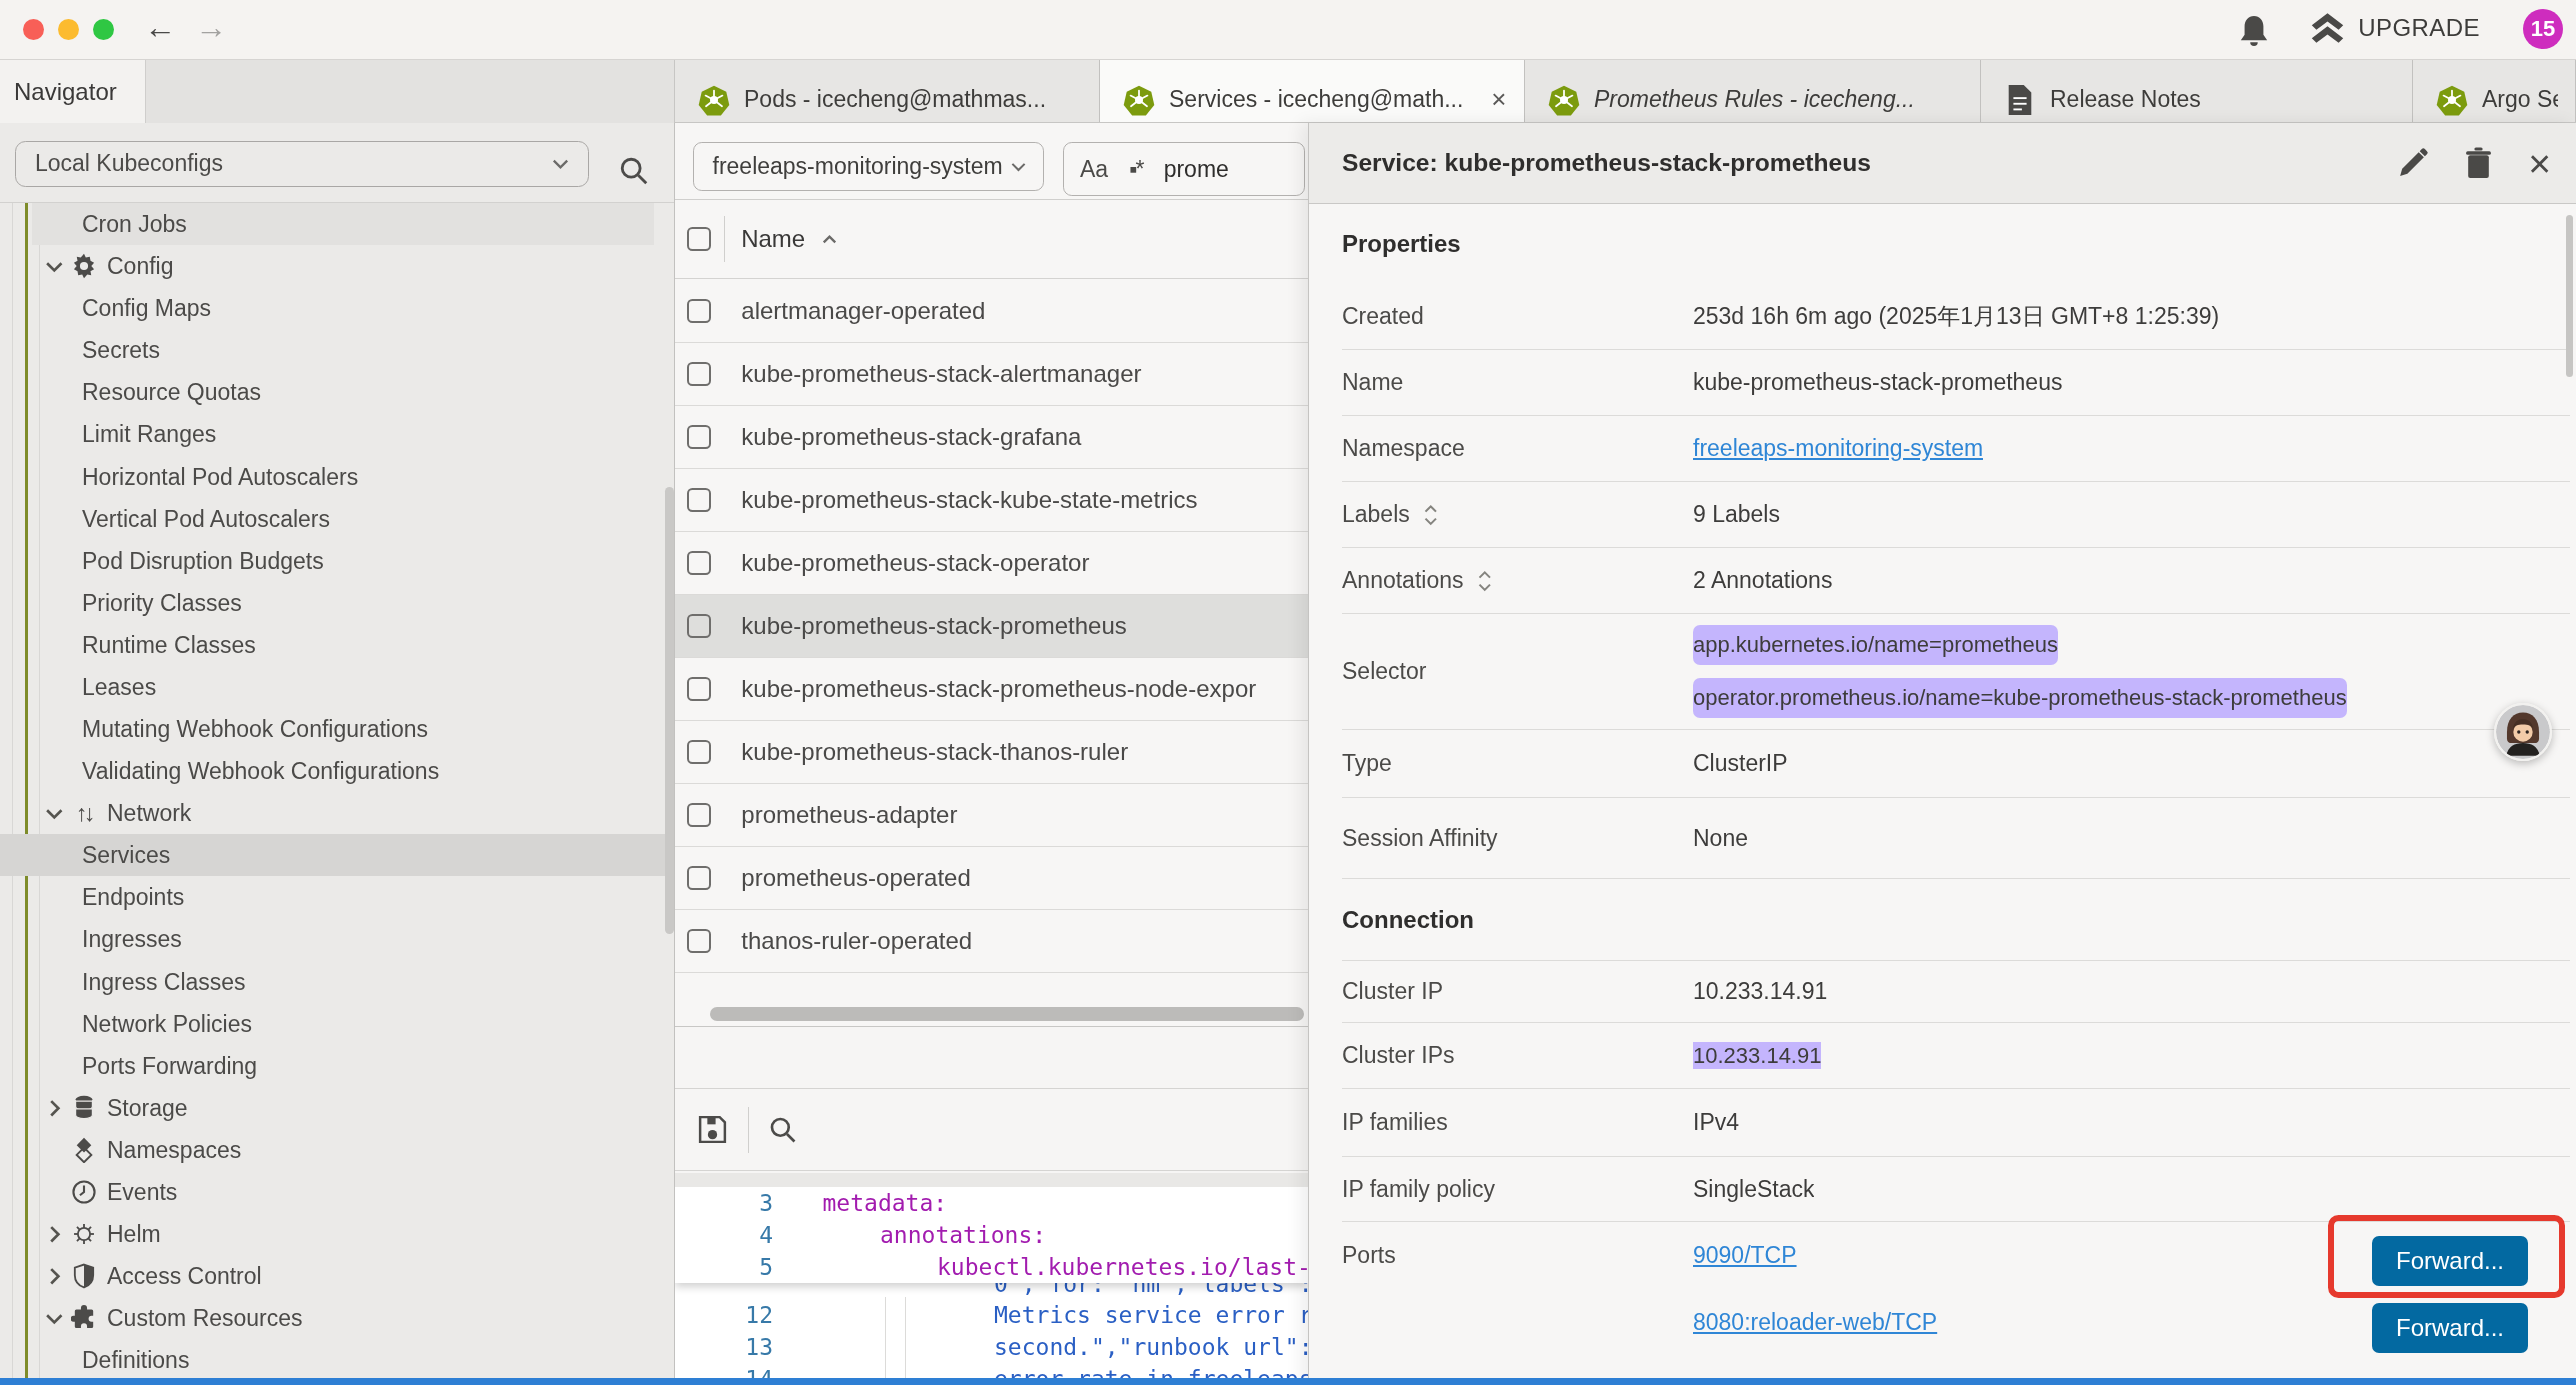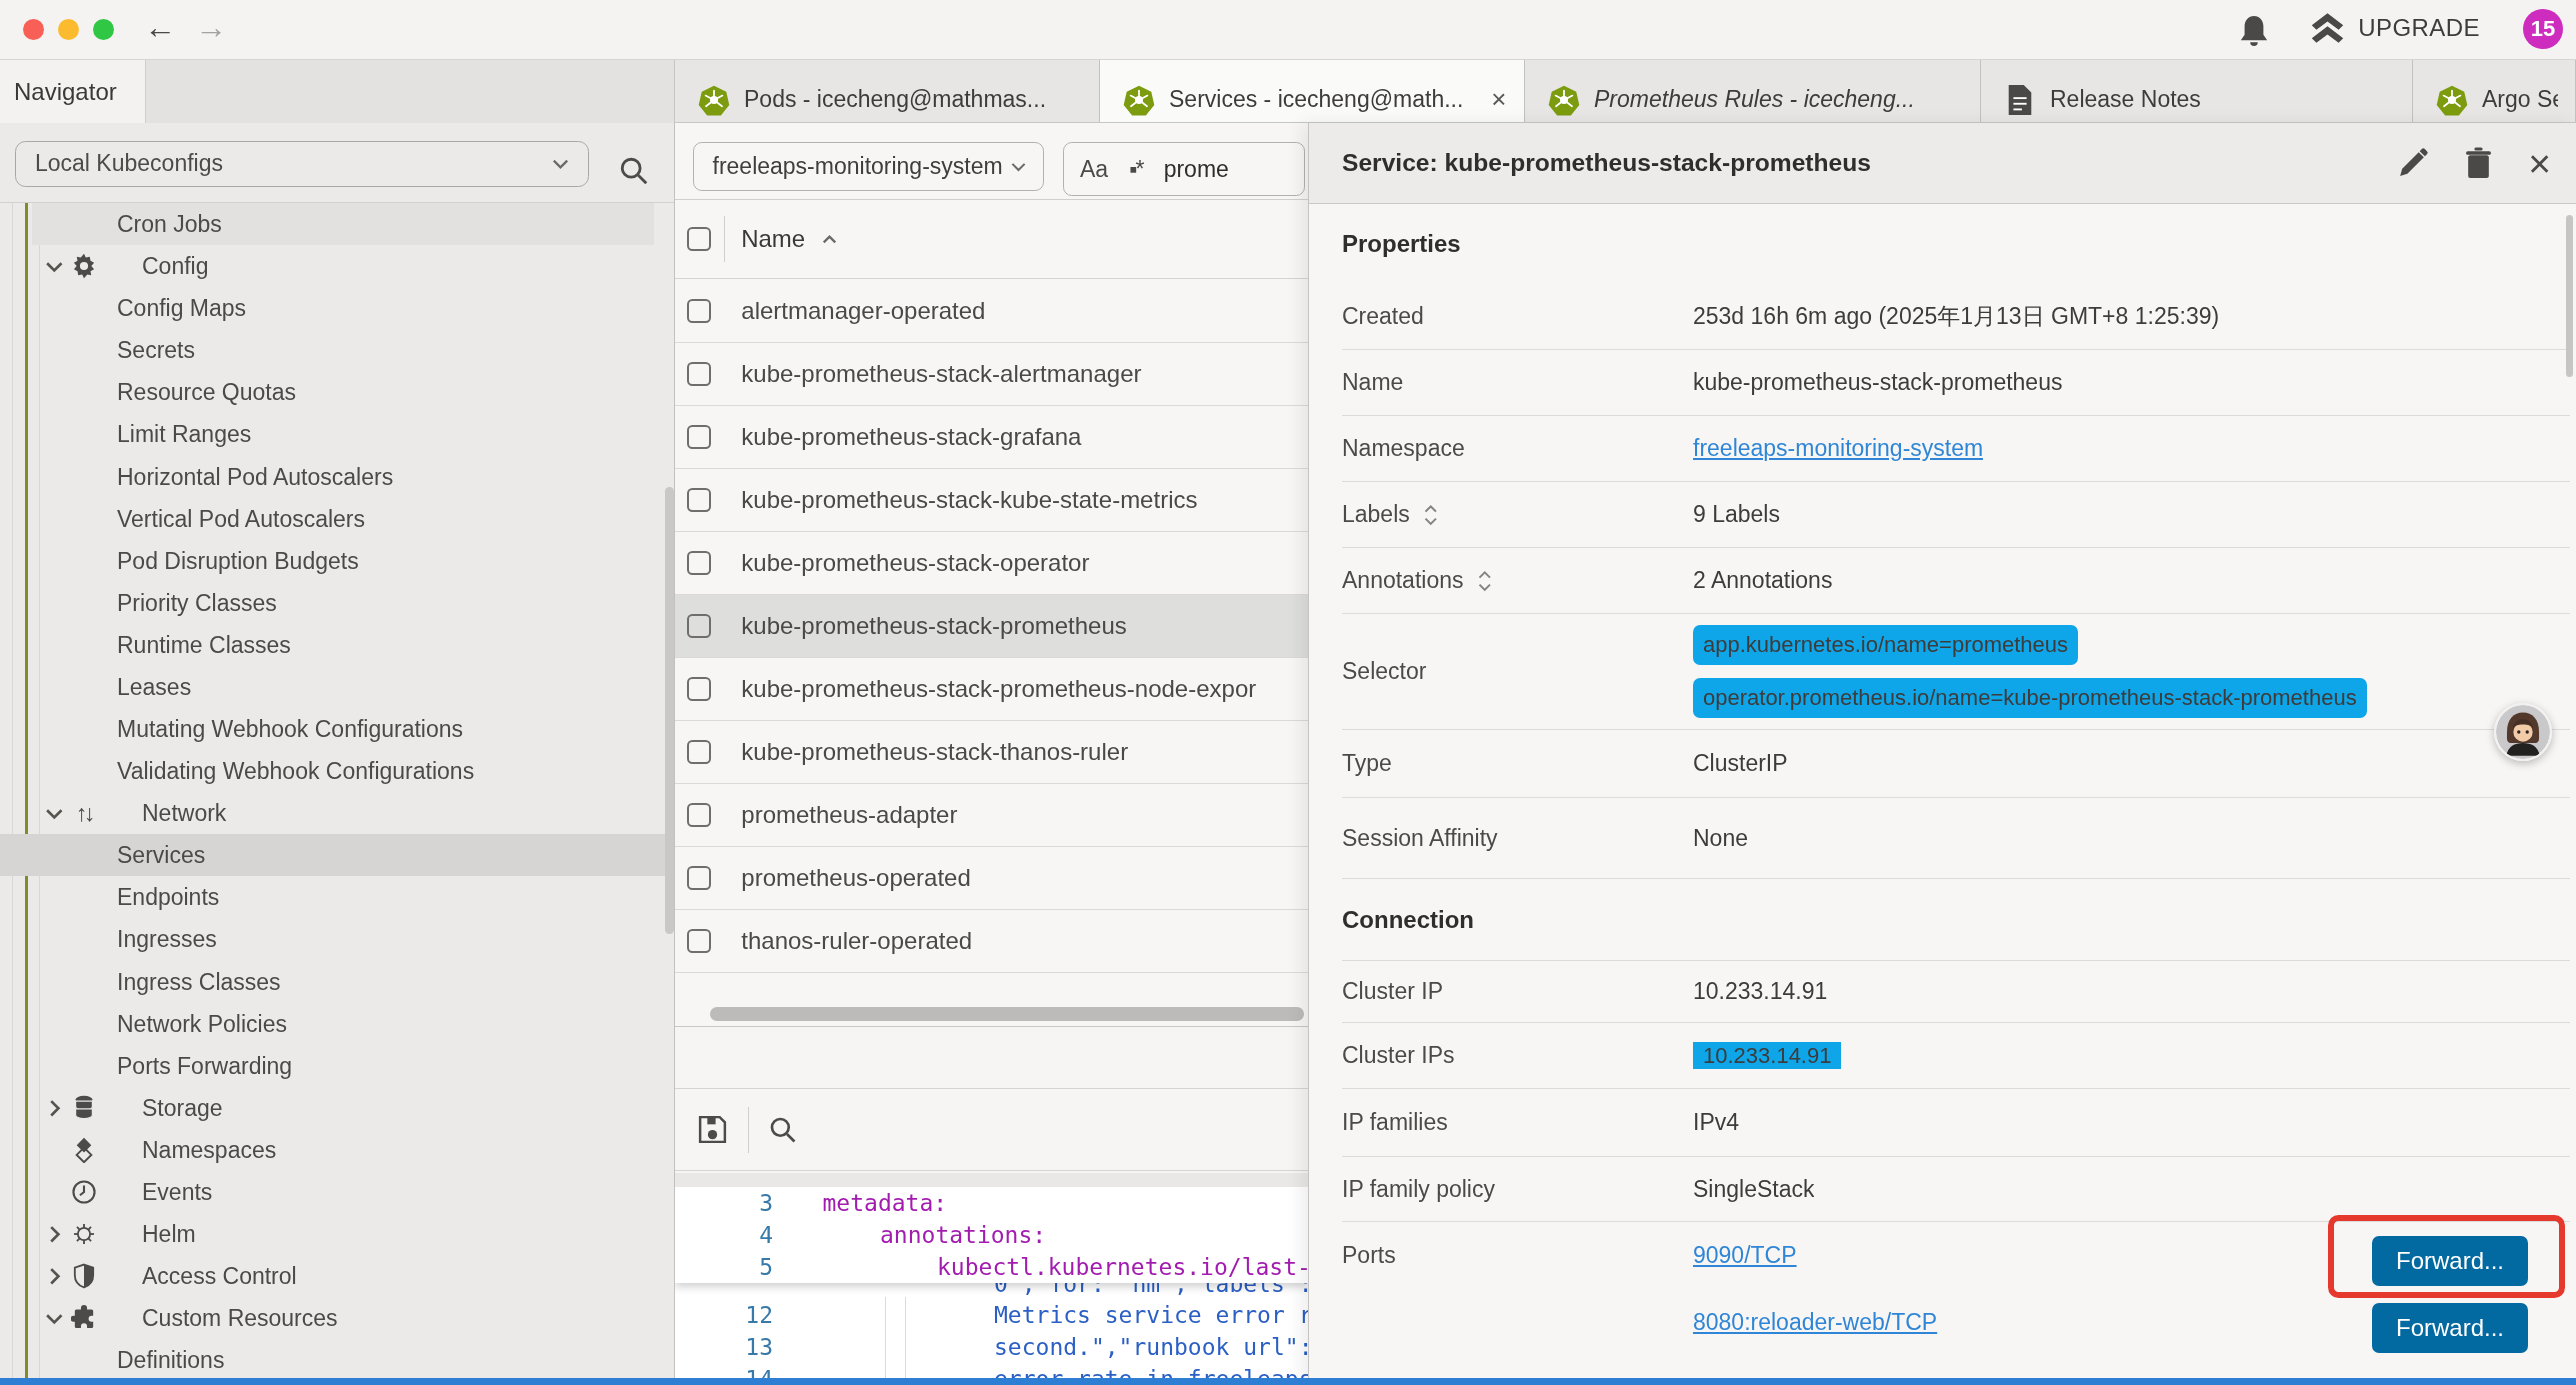--- a/index.html
+++ b/index.html
@@ -57,21 +57,21 @@
   #guide-olive { position:absolute; left:25.4px; top:0; bottom:0; width:2.6px; background:#7e8c2a; }
   .tree-row { position:absolute; left:0; width:675px; height:42px; display:flex; align-items:center;
     font-size:23px; color:#4b4a48; white-space:nowrap; }
   .tree-row .hl { position:absolute; left:0; top:0; right:0; bottom:0; z-index:0; }
   .tree-row.hover .hl { left:32px; right:21px; background:#e2e1df; }
   .tree-row.selected .hl { background:#d6d5d3; }
   .tree-chevron { position:absolute; left:42px; width:24.6px; height:24.6px; z-index:1; }
   .tree-icon { position:absolute; left:70px; width:28px; height:28px; z-index:1;
     display:flex; align-items:center; justify-content:center; font-size:24px; color:#4c4b49; }
   .tree-icon svg{ width:26px; height:26px; }
-  .tree-label { position:absolute; z-index:1;margin-left:35px; }
+  .tree-label { position:absolute; z-index:1; }
   .tree-row.child .tree-label{ left:82px; }
   .tree-row.group .tree-label{ left:107px; }
   #sidebar-scroll { position:absolute; left:665px; top:364px; width:8.8px; height:447px;
     background:#c9c8c6; border-radius:4.4px; }
 
   
   #resource-panel { position:absolute; left:675px; top:123px; width:633px; height:903px;
     background:#f7f6f5; overflow:hidden; }
   #filter-row { position:absolute; left:0; top:0; width:633px; height:76px; }
   #ns-select { position:absolute; left:17.5px; top:19px; width:351px; height:49px;
@@ -148,21 +148,21 @@
   .drow .dvalue { color:#3d3c3b; white-space:nowrap; overflow:hidden; }
   .dsec.properties .drow:nth-child(2){ height:67px; }
   .dsec.properties .drow:nth-child(8){ height:68px; }
   .dsec.properties .drow:nth-child(9){ height:81px; }
   .dsec.connection .drow:nth-child(2){ height:62px; }
   .dsec.connection .drow:nth-child(4){ height:68px; }
   .dsec.connection .drow:nth-child(5){ height:65px; }
   .drow.chips{ height:116px; }
   .drow.ports{ height:165px; border-bottom:none; display:block; }
   .dlink { color:#2f86d6; text-decoration:underline; }
-  .chip { background:#0ea5e9; border-radius:7px; padding:7px 10px; font-size:22px; color:#3d3c3b;
+  .chip { background:#c4b5fd; border-radius:7px; padding:7px 0; font-size:22px; color:#3d3c3b;
     white-space:nowrap; width:max-content; }
   .chip-stack { display:flex; flex-direction:column; gap:12.3px; }
   .sort-icon{ width:17.5px; height:26px; }
   .port-row { position:relative; height:67px; display:flex; align-items:center; }
   .fwd-btn { position:absolute; right:42px; top:14px; width:156px; height:50px;
     background:#0369a1; color:#fff; font-size:24px; border:none; border-radius:7px; }
   .ring { position:absolute; top:-7px; right:5.3px; width:237px; height:83px;
     border:6.1px solid #e6392d; border-radius:10.5px; pointer-events:none; z-index:5; }
   #drawer-scroll { position:absolute; right:3.5px; top:92px; width:7px; height:162px;
     background:#c6c5c3; border-radius:3.5px; }

